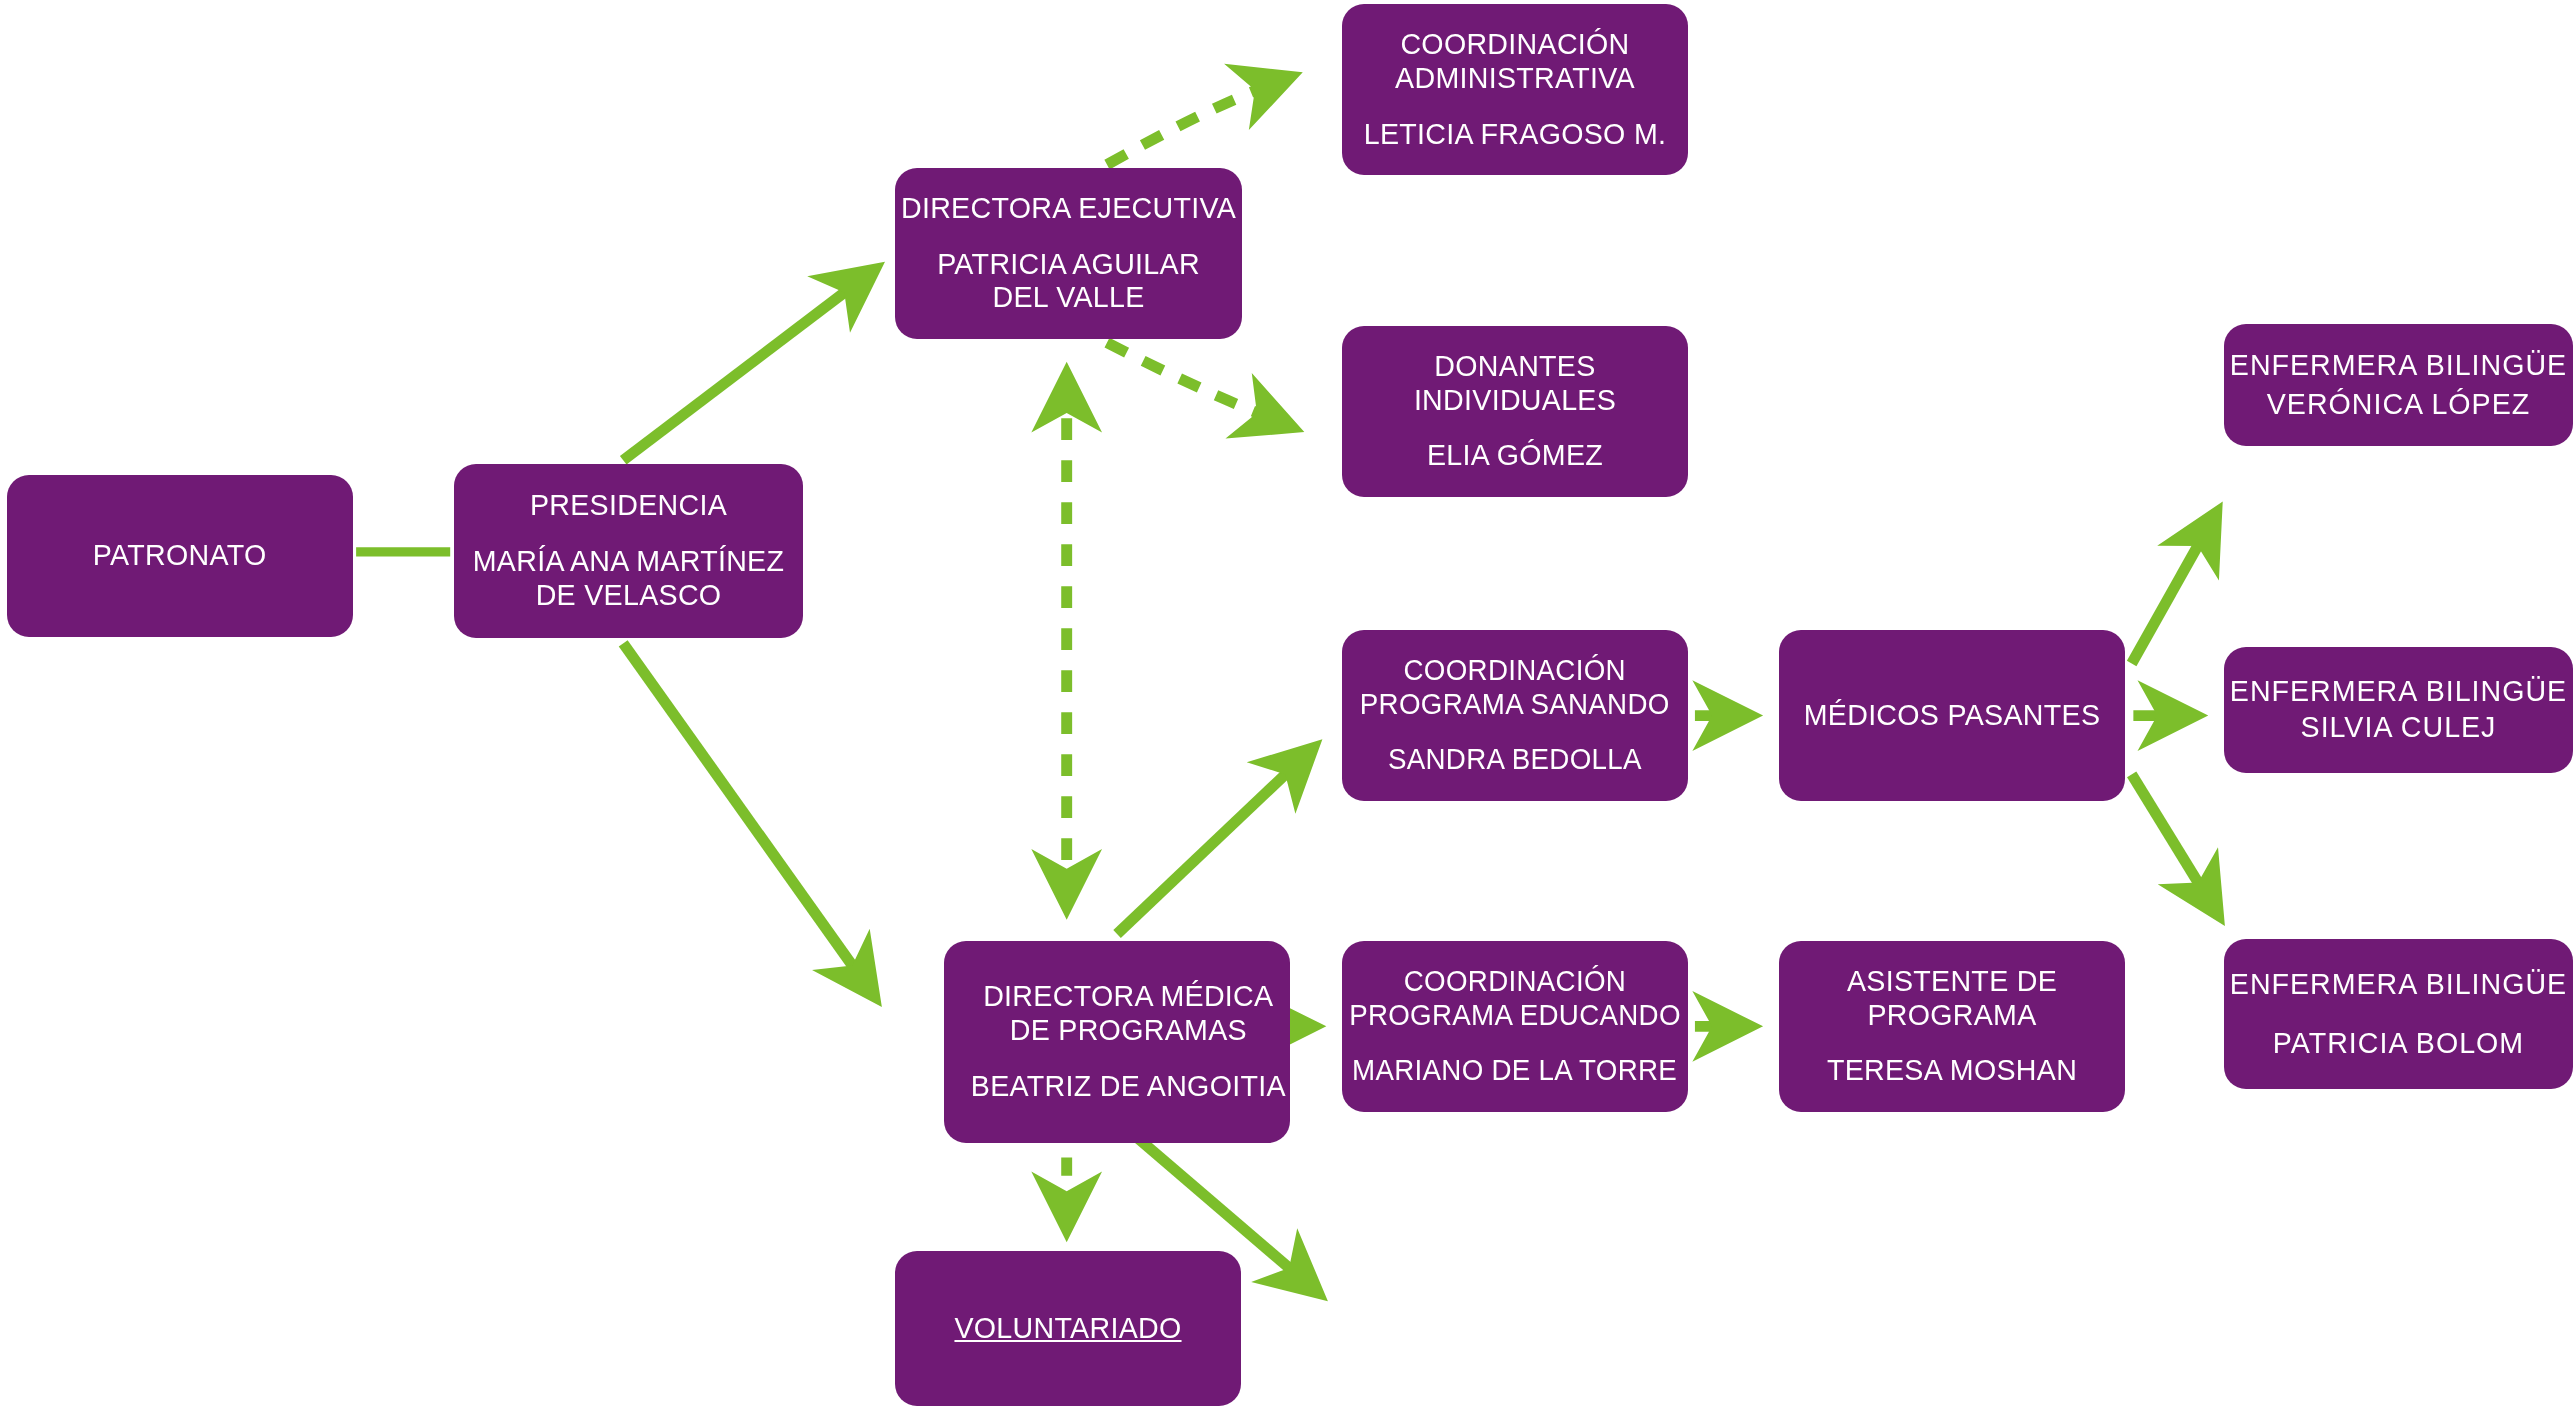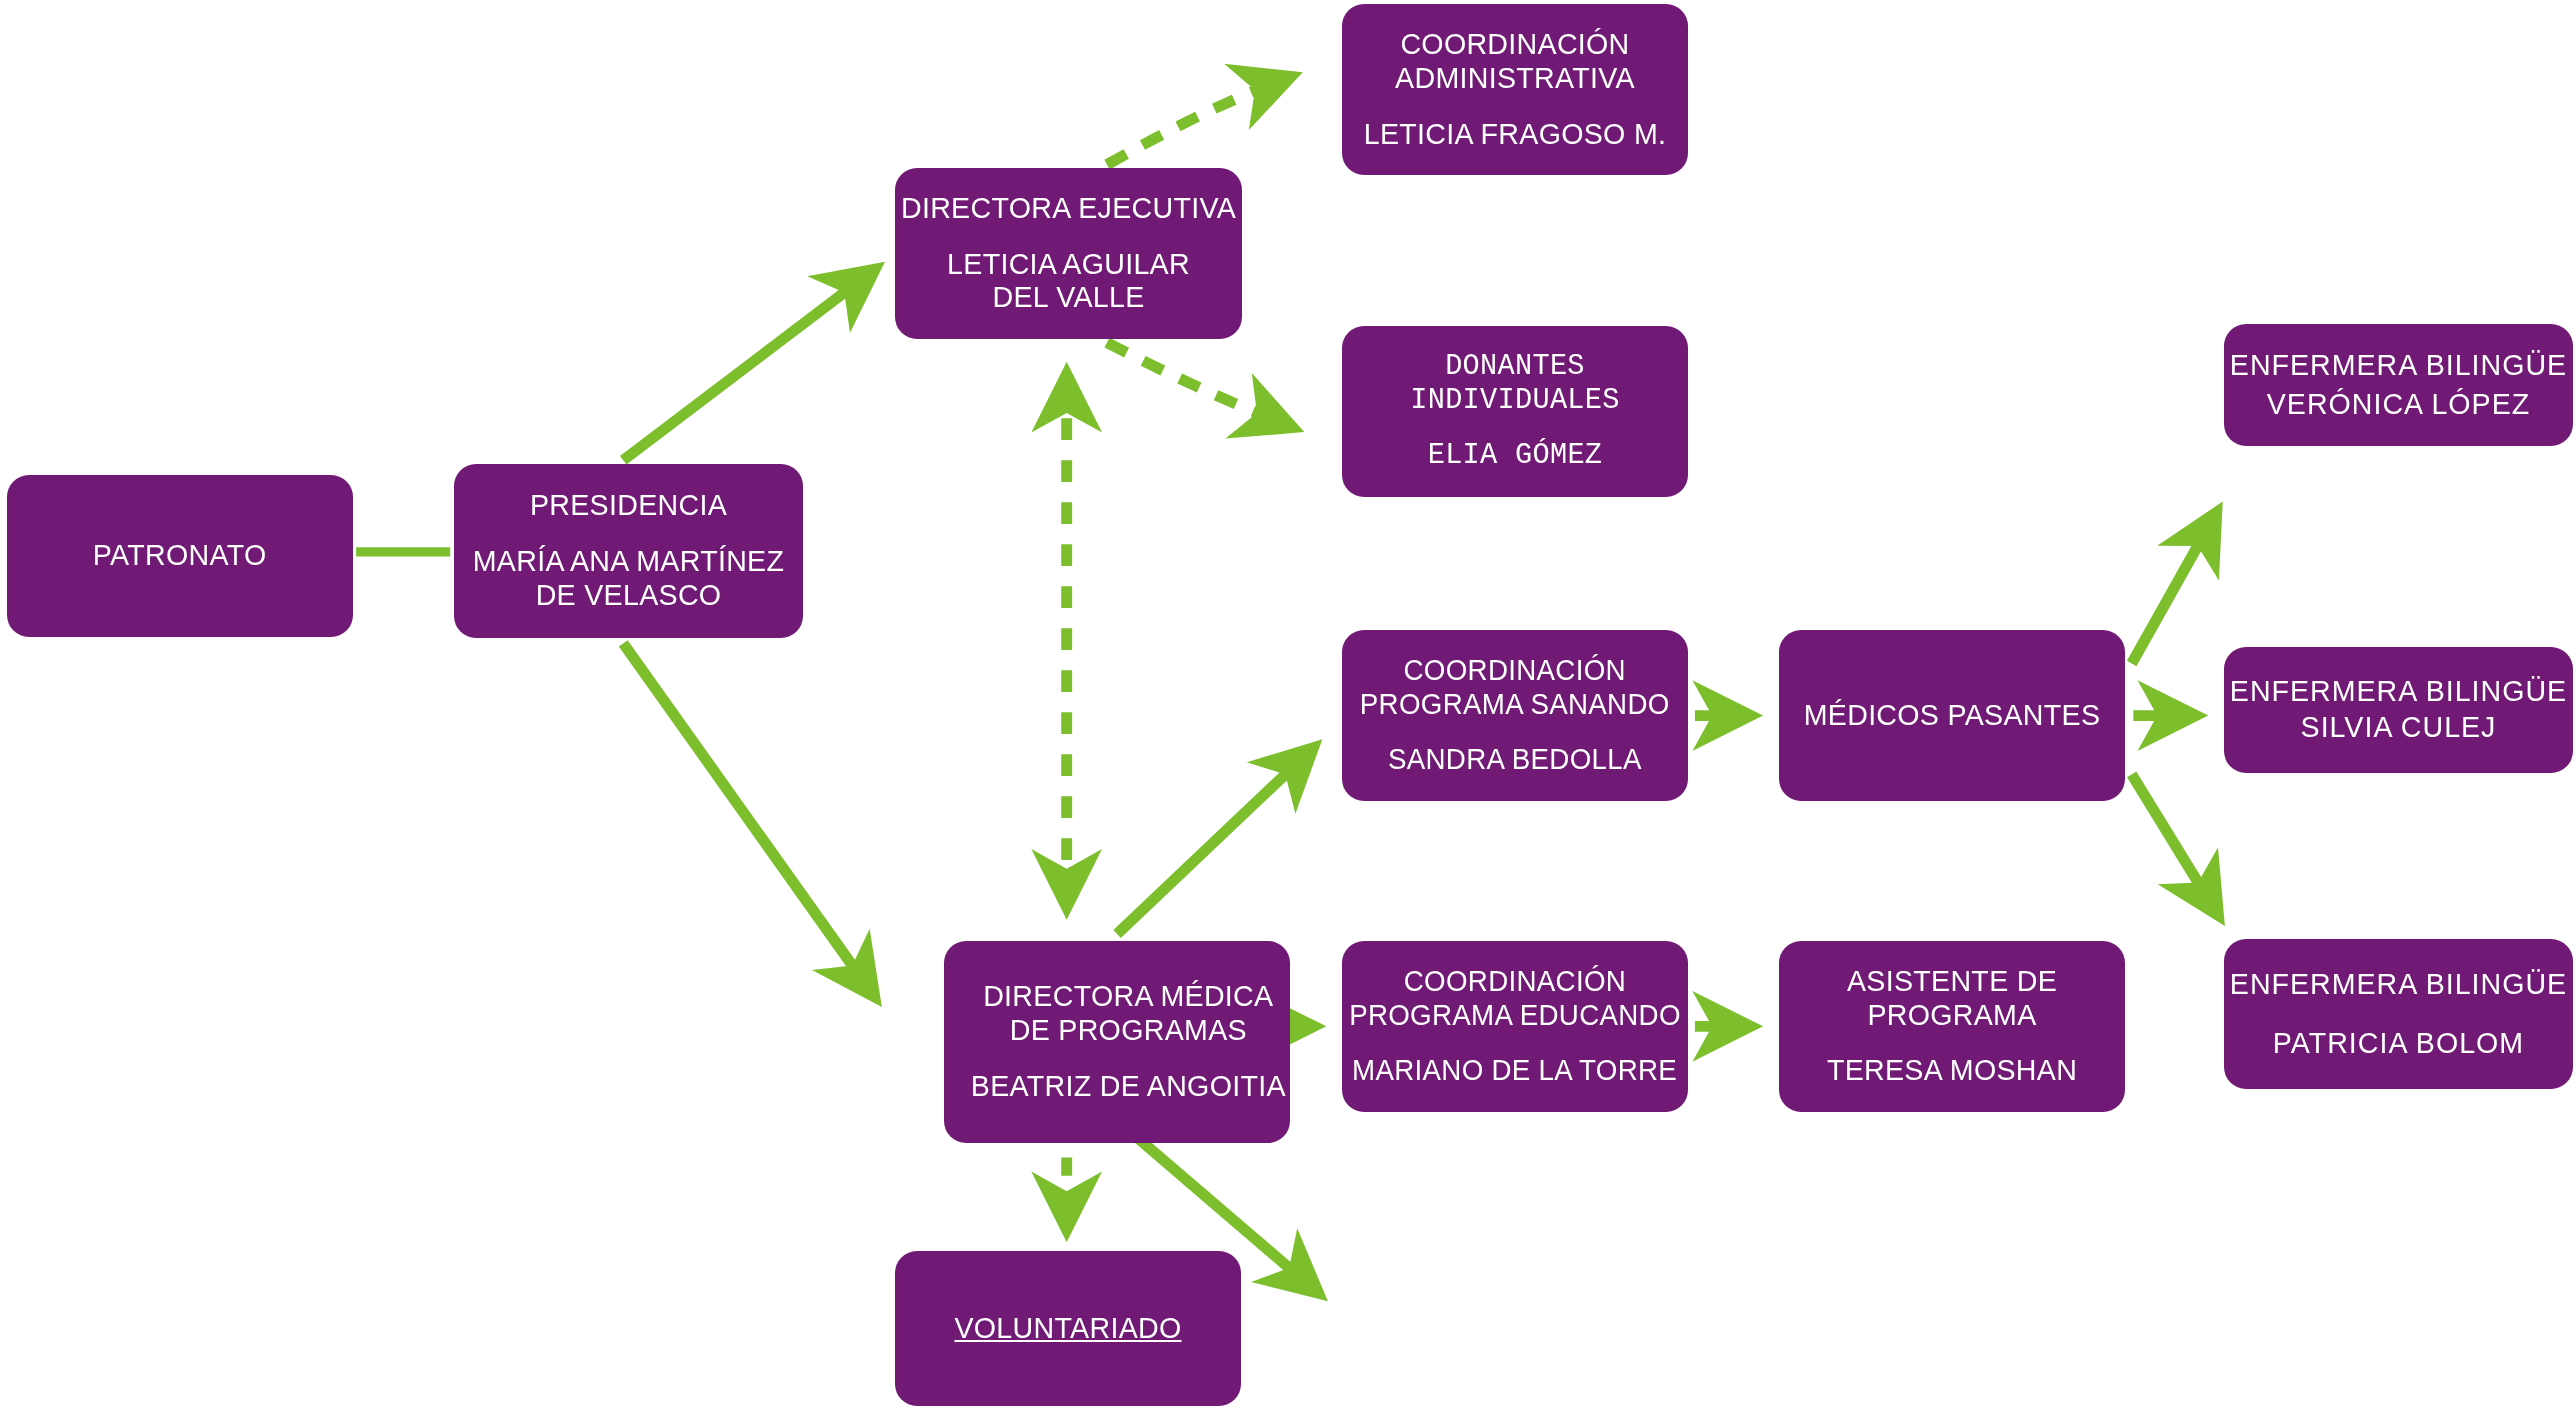--- a/index.html
+++ b/index.html
@@ -117,36 +117,36 @@
         <span class="line">MARÍA ANA MARTÍNEZ</span>
         <span class="line">DE VELASCO</span>
       </span>
   </div>
 
   <div class="node" style="left:895px; top:168px; width:347px; height:171px;">
     <span class="title">
         <span class="line">DIRECTORA EJECUTIVA</span>
       </span>
     <span class="person">
-        <span class="line">LETICIA AGUILAR</span>
+        <span class="line">PATRICIA AGUILAR</span>
         <span class="line">DEL VALLE</span>
       </span>
   </div>
 
   <div class="node" style="left:1342px; top:4.2px; width:346px; height:171px;">
     <span class="title">
         <span class="line">COORDINACIÓN</span>
         <span class="line">ADMINISTRATIVA</span>
       </span>
     <span class="person">
         <span class="line">LETICIA FRAGOSO M.</span>
       </span>
   </div>
 
-  <div class="node" style="left:1342px; top:326px; width:346px; height:171px;font-family:Liberation Mono, monospace;">
+  <div class="node" style="left:1342px; top:326px; width:346px; height:171px;">
     <span class="title">
         <span class="line">DONANTES</span>
         <span class="line">INDIVIDUALES</span>
       </span>
     <span class="person">
         <span class="line">ELIA GÓMEZ</span>
       </span>
   </div>
 
   <div class="node cond" style="left:1342px; top:630px; width:346px; height:171px;">

